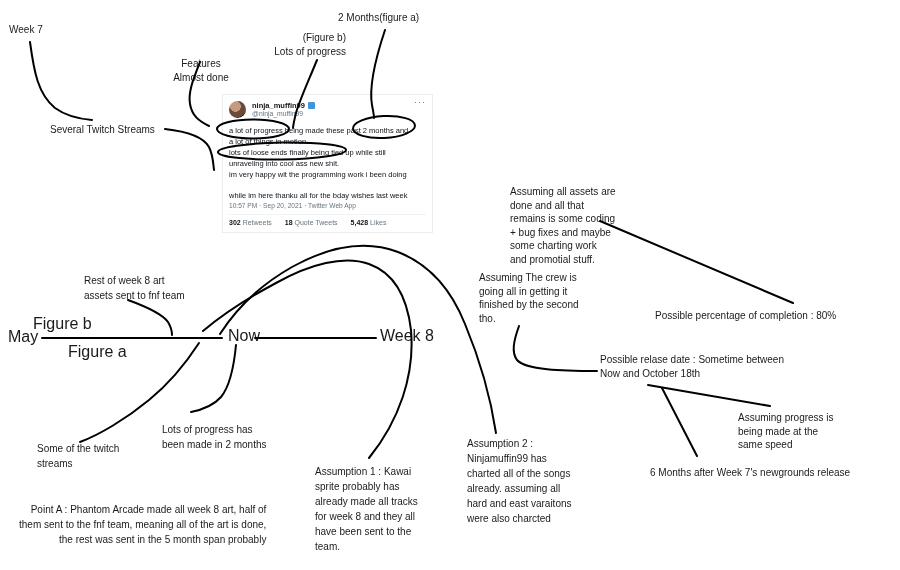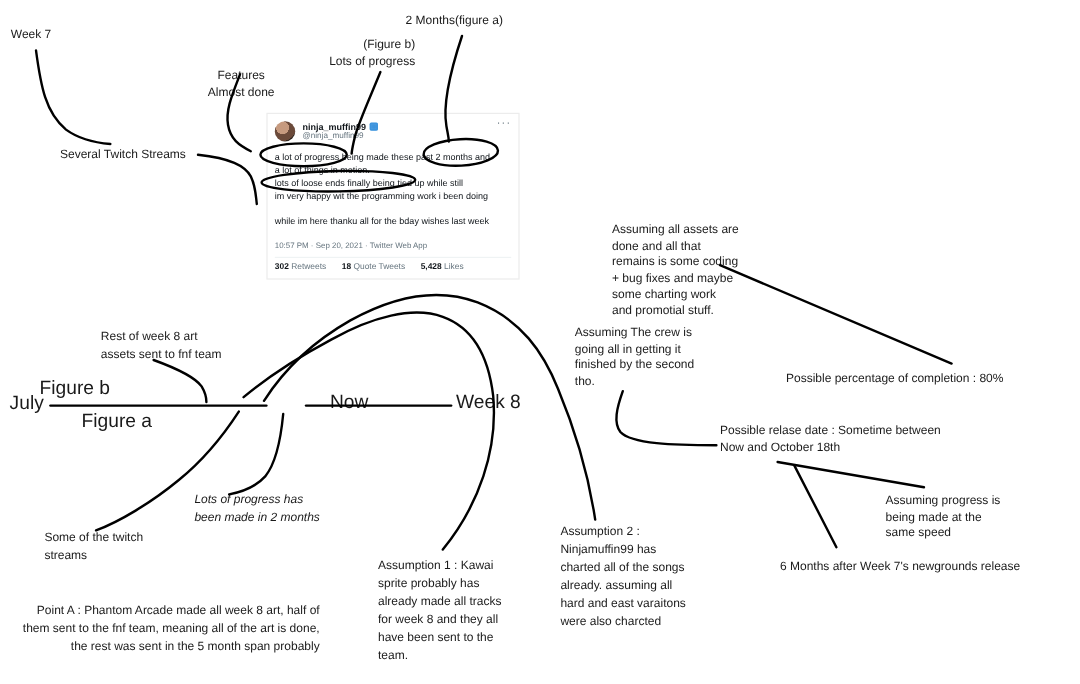--- a/index.html
+++ b/index.html
@@ -113,57 +113,58 @@
 tho.</div>
   <div class="ann" style="left:655px;top:309px;">Possible percentage of completion : 80%</div>
   <div class="ann" style="left:600px;top:353px;">Possible relase date : Sometime between
 Now and October 18th</div>
   <div class="ann" style="left:738px;top:411px;">Assuming progress is
 being made at the
 same speed</div>
   <div class="ann" style="left:650px;top:466px;">6 Months after Week 7's newgrounds release</div>
   <div class="ann" style="left:84px;top:274px;line-height:14.5px;">Rest of week 8 art
 assets sent to fnf team</div>
-  <div class="ann" style="left:162px;top:410px;line-height:14.5px;font-style:italic;">Lots of progress has
+  <div class="ann" style="left:162px;top:423px;line-height:14.5px;">Lots of progress has
 been made in 2 months</div>
   <div class="ann" style="left:37px;top:442px;line-height:14.5px;">Some of the twitch
 streams</div>
   <div class="ann para" style="left:19px;top:502px;text-align:right;">Point A : Phantom Arcade made all week 8 art, half of
 them sent to the fnf team, meaning all of the art is done,
 the rest was sent in the 5 month span probably</div>
   <div class="ann para" style="left:315px;top:464px;">Assumption 1 : Kawai
 sprite probably has
 already made all tracks
 for week 8 and they all
 have been sent to the
 team.</div>
   <div class="ann para" style="left:467px;top:436px;">Assumption 2 :
 Ninjamuffin99 has
 charted all of the songs
 already. assuming all
 hard and east varaitons
 were also charcted</div>
 
-  <div class="tl" style="left:8px;top:330px;">July</div>
+  <div class="tl" style="left:8px;top:330px;">May</div>
   <div class="tl" style="left:33px;top:317px;">Figure b</div>
   <div class="tl" style="left:68px;top:345px;">Figure a</div>
-  <div class="tl" style="left:228px;top:329px;margin-left:47px;">Now</div>
+  <div class="tl" style="left:228px;top:329px;">Now</div>
   <div class="tl" style="left:380px;top:329px;">Week 8</div>
 
   <div class="tweet">
     <div class="avatar"></div>
     <div class="name">
       <span>ninja_muffin99</span><span class="badge"></span>
     </div>
     <div class="handle">@ninja_muffin99</div>
     <div class="more">···</div>
     <div class="body">
       <div class="tline">a lot of progress being made these past 2 months and</div>
       <div class="tline">a lot of things in motion.</div>
       <div class="tline">lots of loose ends finally being tied up while still</div>
+      <div class="tline">unraveling into cool ass new shit.</div>
       <div class="tline">im very happy wit the programming work i been doing</div>
       <div class="tline"></div>
       <div class="tline">while im here thanku all for the bday wishes last week</div>
     </div>
     <div class="time">10:57 PM · Sep 20, 2021 · Twitter Web App</div>
     <div class="divider"></div>
     <div class="stats">
       <span class="grp"><b>302</b> <span>Retweets</span></span>
       <span class="grp"><b>18</b> <span>Quote Tweets</span></span>
       <span class="grp"><b>5,428</b> <span>Likes</span></span>

